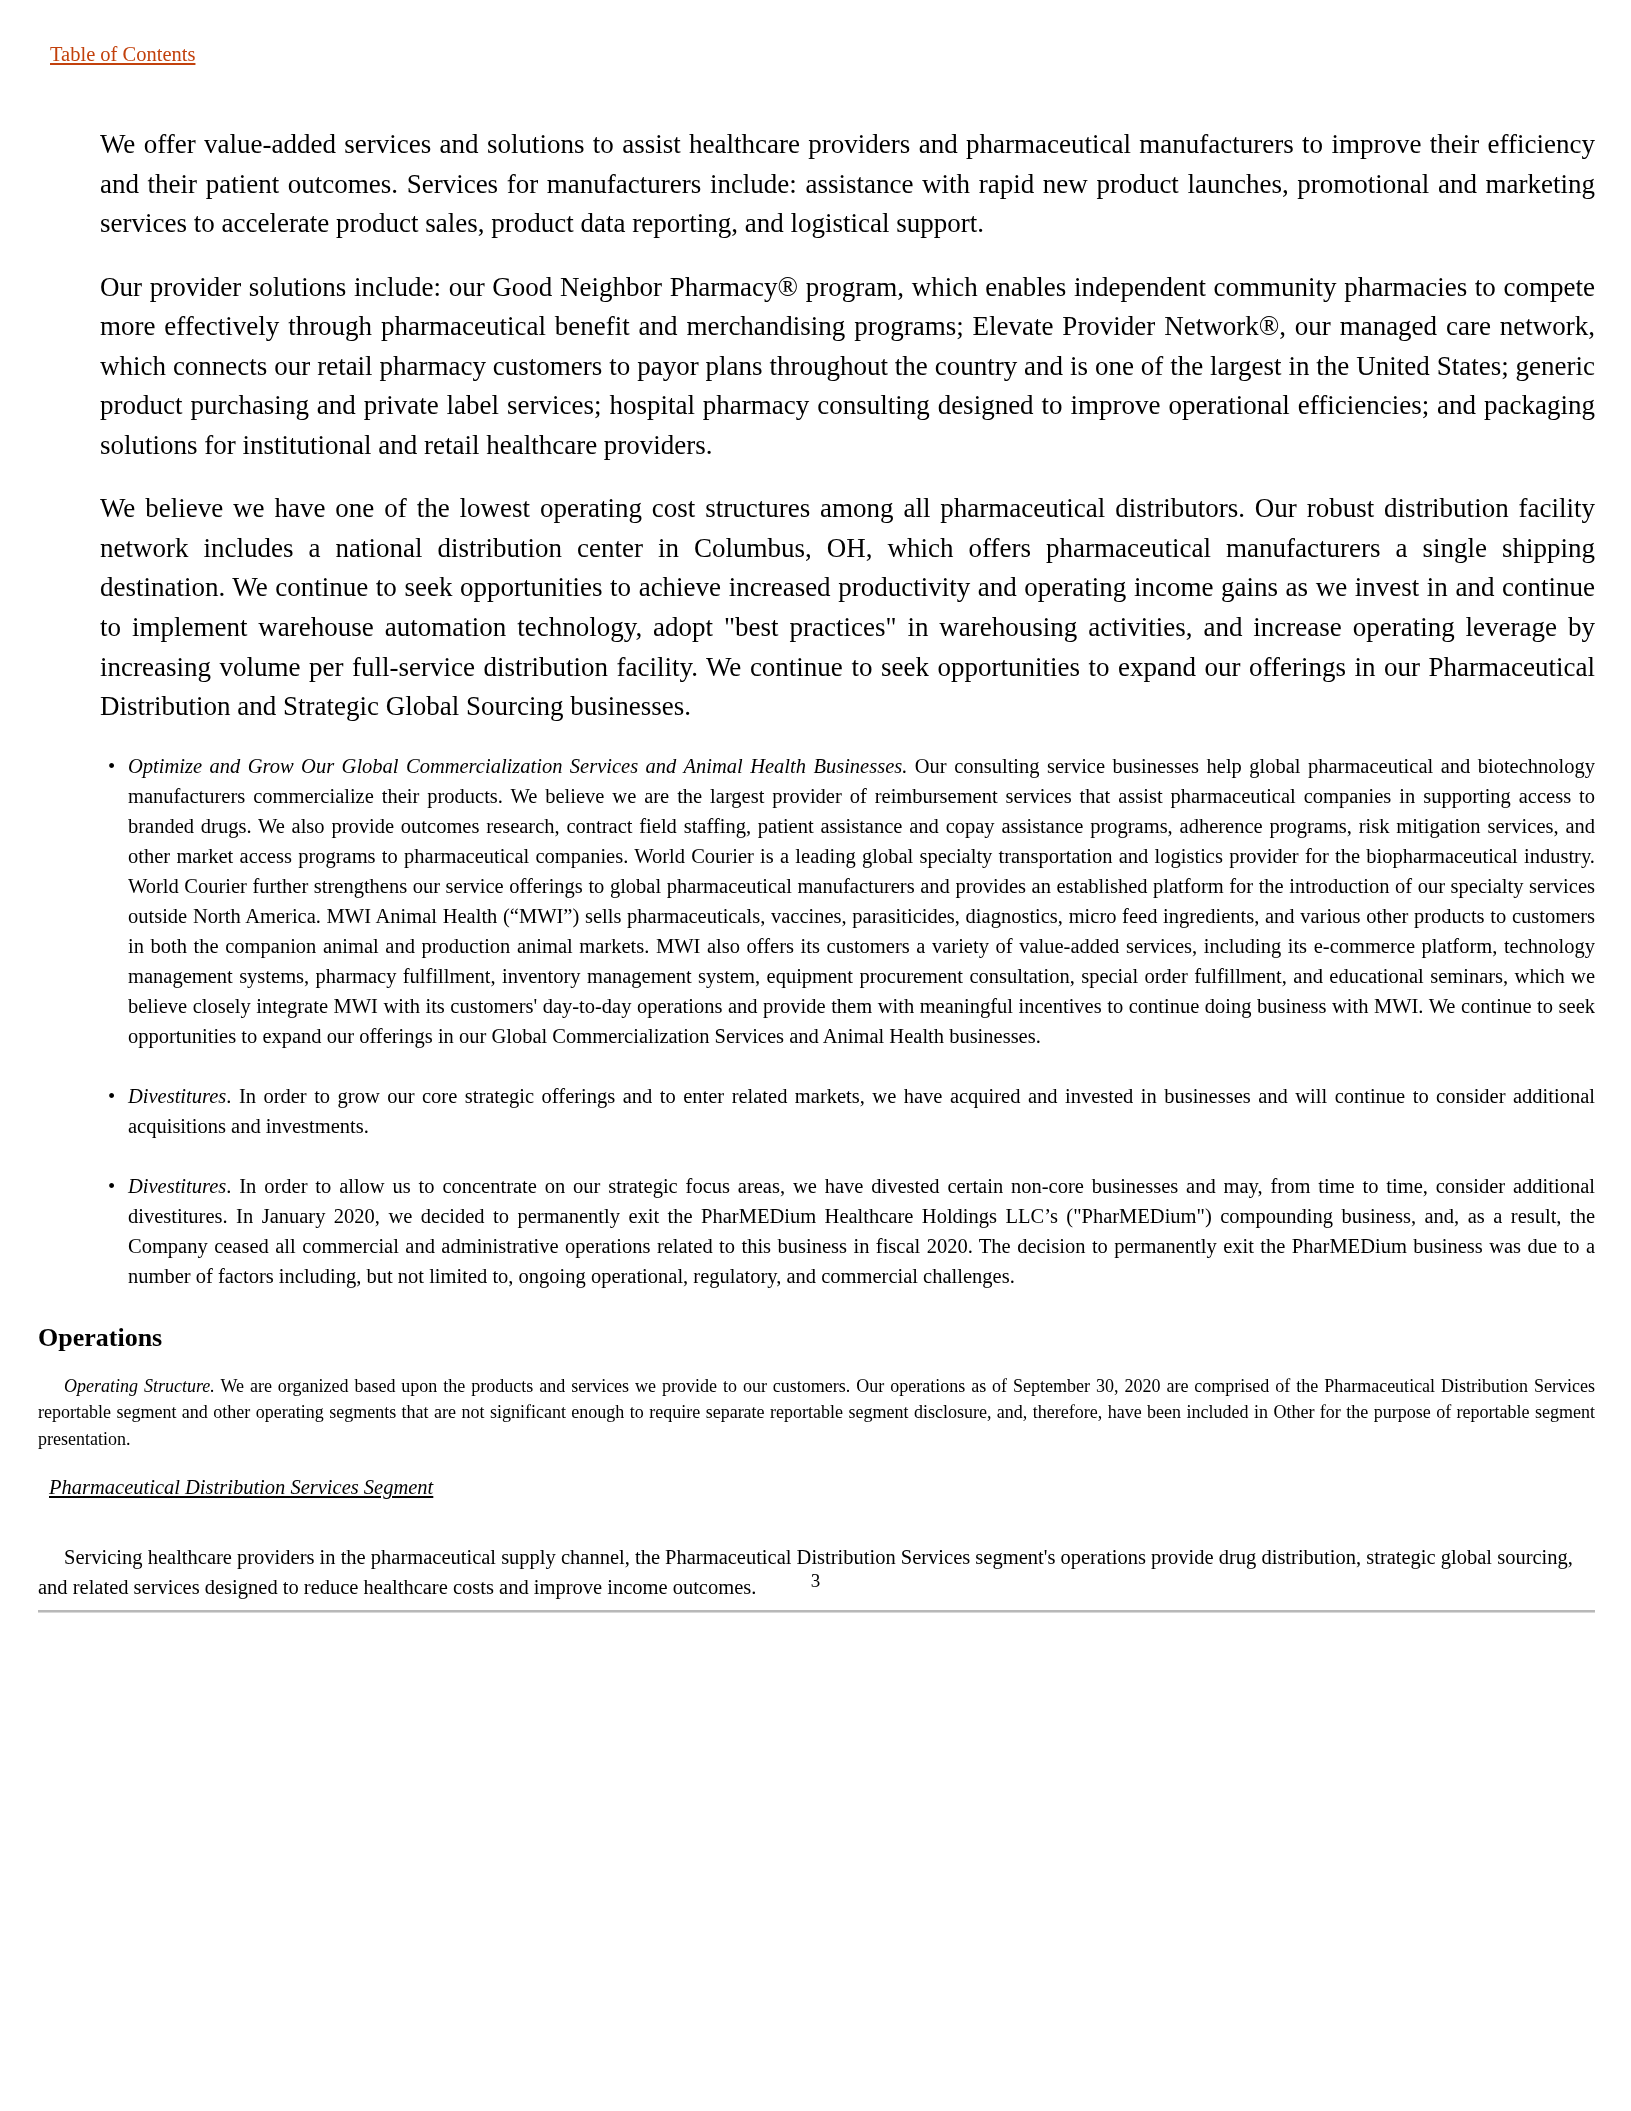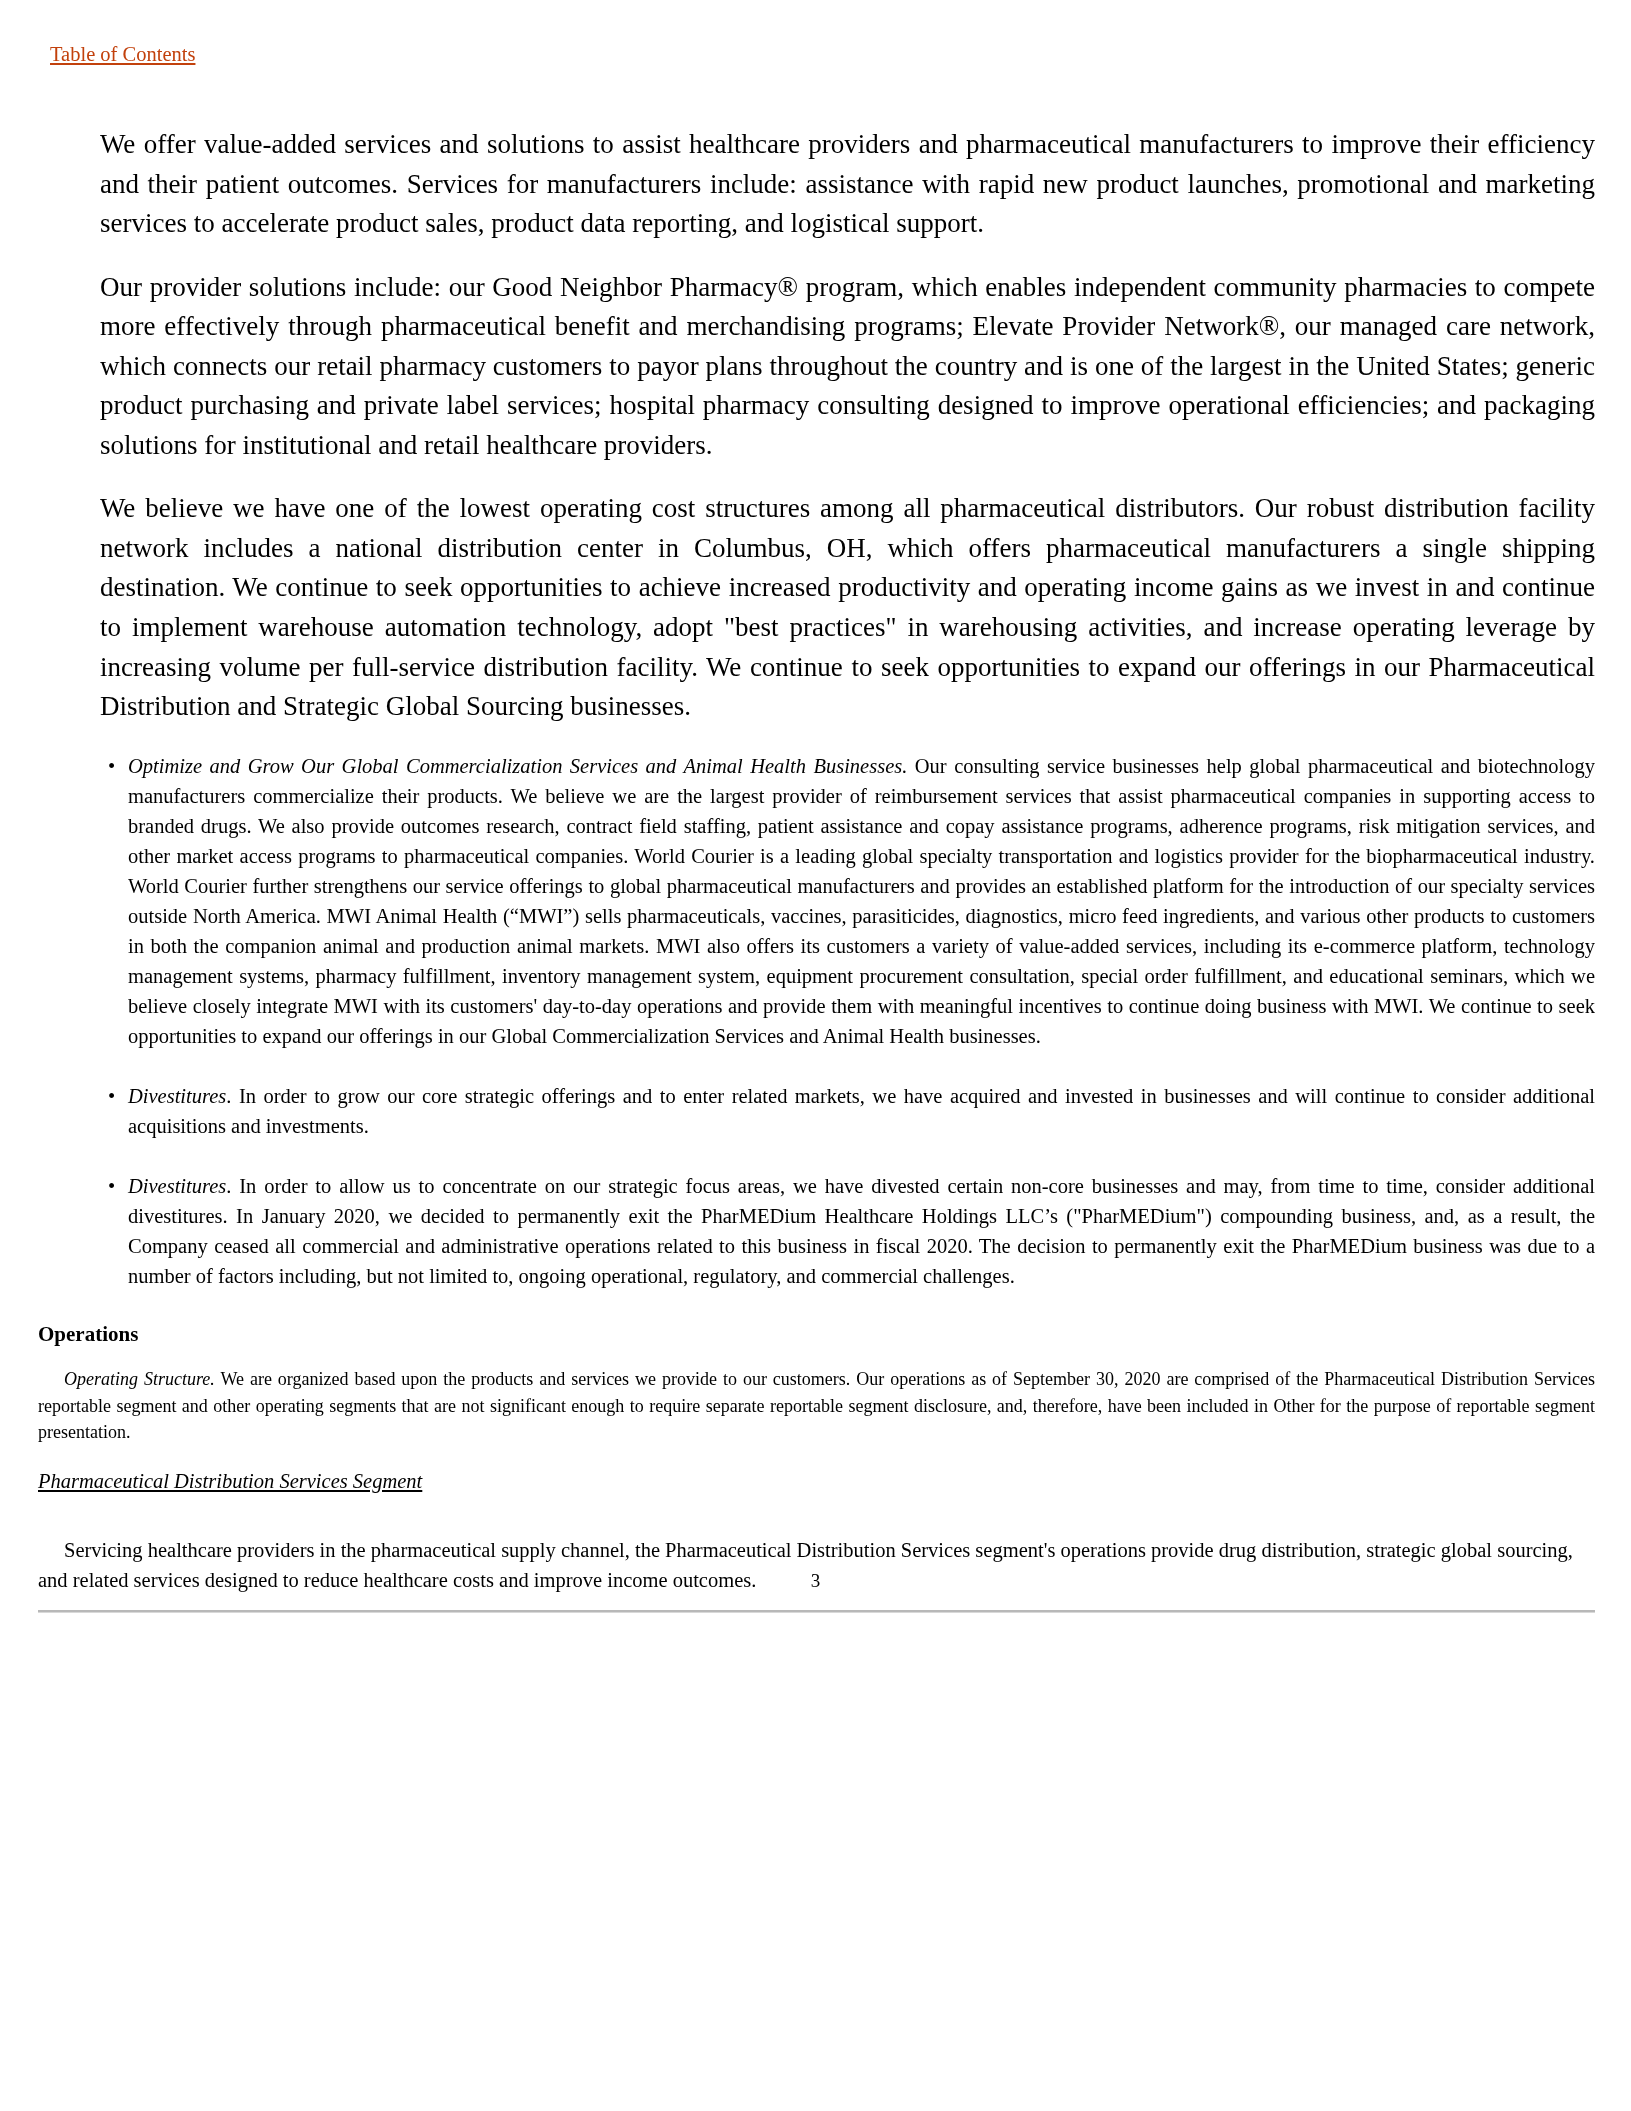--- a/index.html
+++ b/index.html
@@ -78,21 +78,21 @@
     font-size: 20.5px;
     line-height: 1.465;
   }
   .it { font-style: italic; }
 
   
   .ops-wrap {
     margin-top: 12px;
   }
   .h-bold {
-    font-size: 21px;
+    font-size: 26px;
     font-weight: bold;
     margin: 0 0 18px 0;
     line-height: 1.3;
   }
   .para-flush {
     margin: 0 0 22px 0;
     font-size: 18px;
     line-height: 1.465;
     text-align: justify;
     text-justify: inter-word;
@@ -102,21 +102,21 @@
     margin: 0 0 22px 0;
     font-size: 20.5px;
     line-height: 1.465;
     text-align: left;
     text-indent: 26px;
   }
   .h-italic-ul {
     font-size: 20.5px;
     font-style: italic;
     text-decoration: underline;
-    margin: 0 0 20px 0;
+    margin: 0 0 20px 11px;
     line-height: 1.35;
     display: inline-block;
   }
   .h-italic-ul-row { margin: 0 0 20px 0; }
 
   
   .page-number {
     position: absolute;
     left: 0;
     right: 0;

